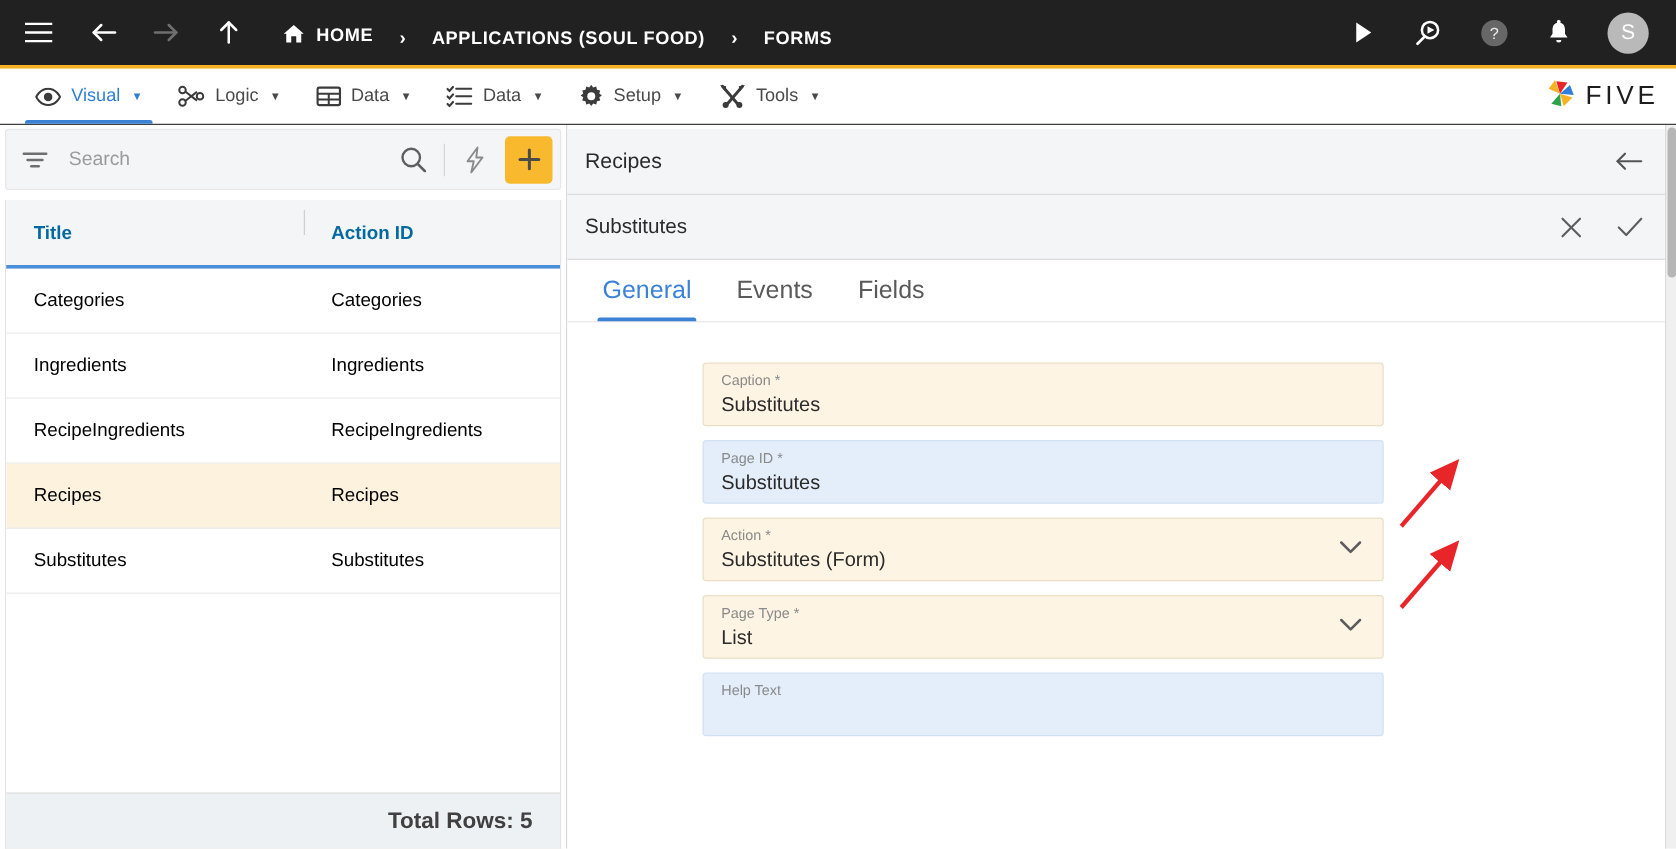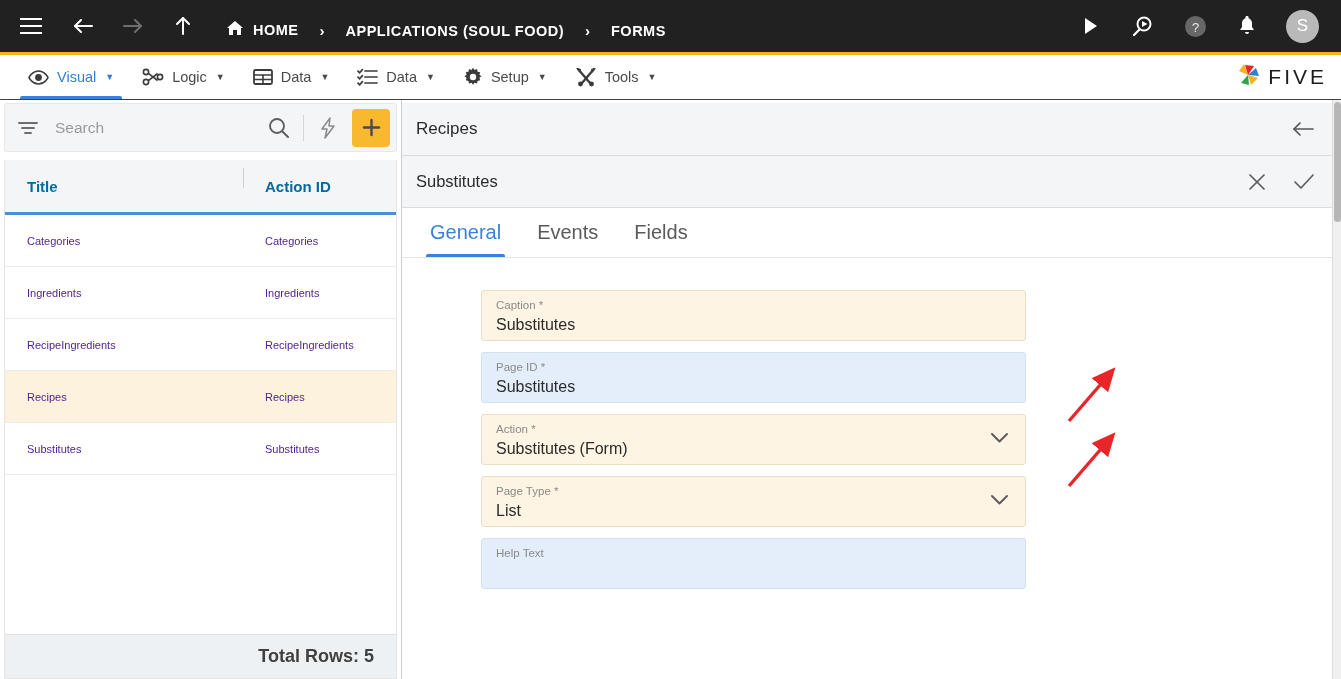--- a/index.html
+++ b/index.html
@@ -75,21 +75,21 @@
   .five-text {
     font-size: 21px; letter-spacing: 3px; color: #1d1d1d;
     font-family: "Liberation Sans", sans-serif; font-weight: normal;
   }
 
   
   .main { display: flex; height: calc(679px - 52px - 3px - 45px); background: #ffffff; }
 
   
   .left {
-    width: 402px; flex: none;
+    width: 454px; flex: none;
     display: flex; flex-direction: column;
     background: #ffffff;
     border-right: 1px solid #cfcfcf;
   }
   .searchrow {
     height: 49px; display: flex; align-items: center;
     background: #f4f5f7; margin: 3px 4px 0 4px;
     border: 1px solid #e6e7e9; border-radius: 3px;
     padding: 0 6px 0 12px;
   }
@@ -123,21 +123,21 @@
   .th.c2::before {
     content: ""; position: absolute; left: 0; top: -10px;
     width: 1px; height: 20px; background: #cfcfcf;
   }
   .tbody { flex: 1; background: #ffffff; overflow: hidden; }
   .trow {
     display: flex; align-items: center; height: 52px;
     border-bottom: 1px solid #ececec; cursor: pointer;
   }
   .trow.sel { background: #fdf2dd; }
-  .td { font-size: 11px; color: #4c1d95; padding-left: 22px; }
+  .td { font-size: 15px; color: #000000; padding-left: 22px; }
   .td.c1 { width: 238px; }
   .td.c2 { flex: 1; }
   .tfoot {
     height: 44px; background: #eef1f3; border-top: 1px solid #e0e0e0;
     display: flex; align-items: center; justify-content: flex-end;
     padding-right: 22px;
   }
   .tfoot-text { font-size: 18px; font-weight: bold; color: #404040; }
 
   
@@ -169,21 +169,21 @@
     position: relative; padding: 0 4px 13px 4px;
     font-size: 20px; color: #5a5a5a; cursor: pointer;
   }
   .tab.active { color: #3b82d6; }
   .tab.active::after {
     content: ""; position: absolute; left: 0; right: 0; bottom: 0;
     height: 3px; background: #3b82d6; border-radius: 2px 2px 0 0;
   }
 
   .formarea { flex: 1; background: #ffffff; padding-top: 32px; position: relative; overflow: hidden; }
-  .fields { width: 545px; margin-left: 79px; display: flex; flex-direction: column; gap: 11px; }
+  .fields { width: 545px; margin-left: 108px; display: flex; flex-direction: column; gap: 11px; }
   .field {
     height: 51px; border-radius: 3px; position: relative;
     padding: 7px 14px 0 14px; cursor: text;
   }
   .field.cream { background: #fdf4e3; border: 1px solid #eadfc6; }
   .field.blue { background: #e3eefa; border: 1px solid #d2e1f2; }
   .flabel { font-size: 11.5px; color: #8a8a8a; line-height: 14px; }
   .fvalue { font-size: 16px; color: #2b2b2b; line-height: 24px; margin-top: 1px; }
   .chev {
     position: absolute; right: 16px; top: 17px; cursor: pointer;

